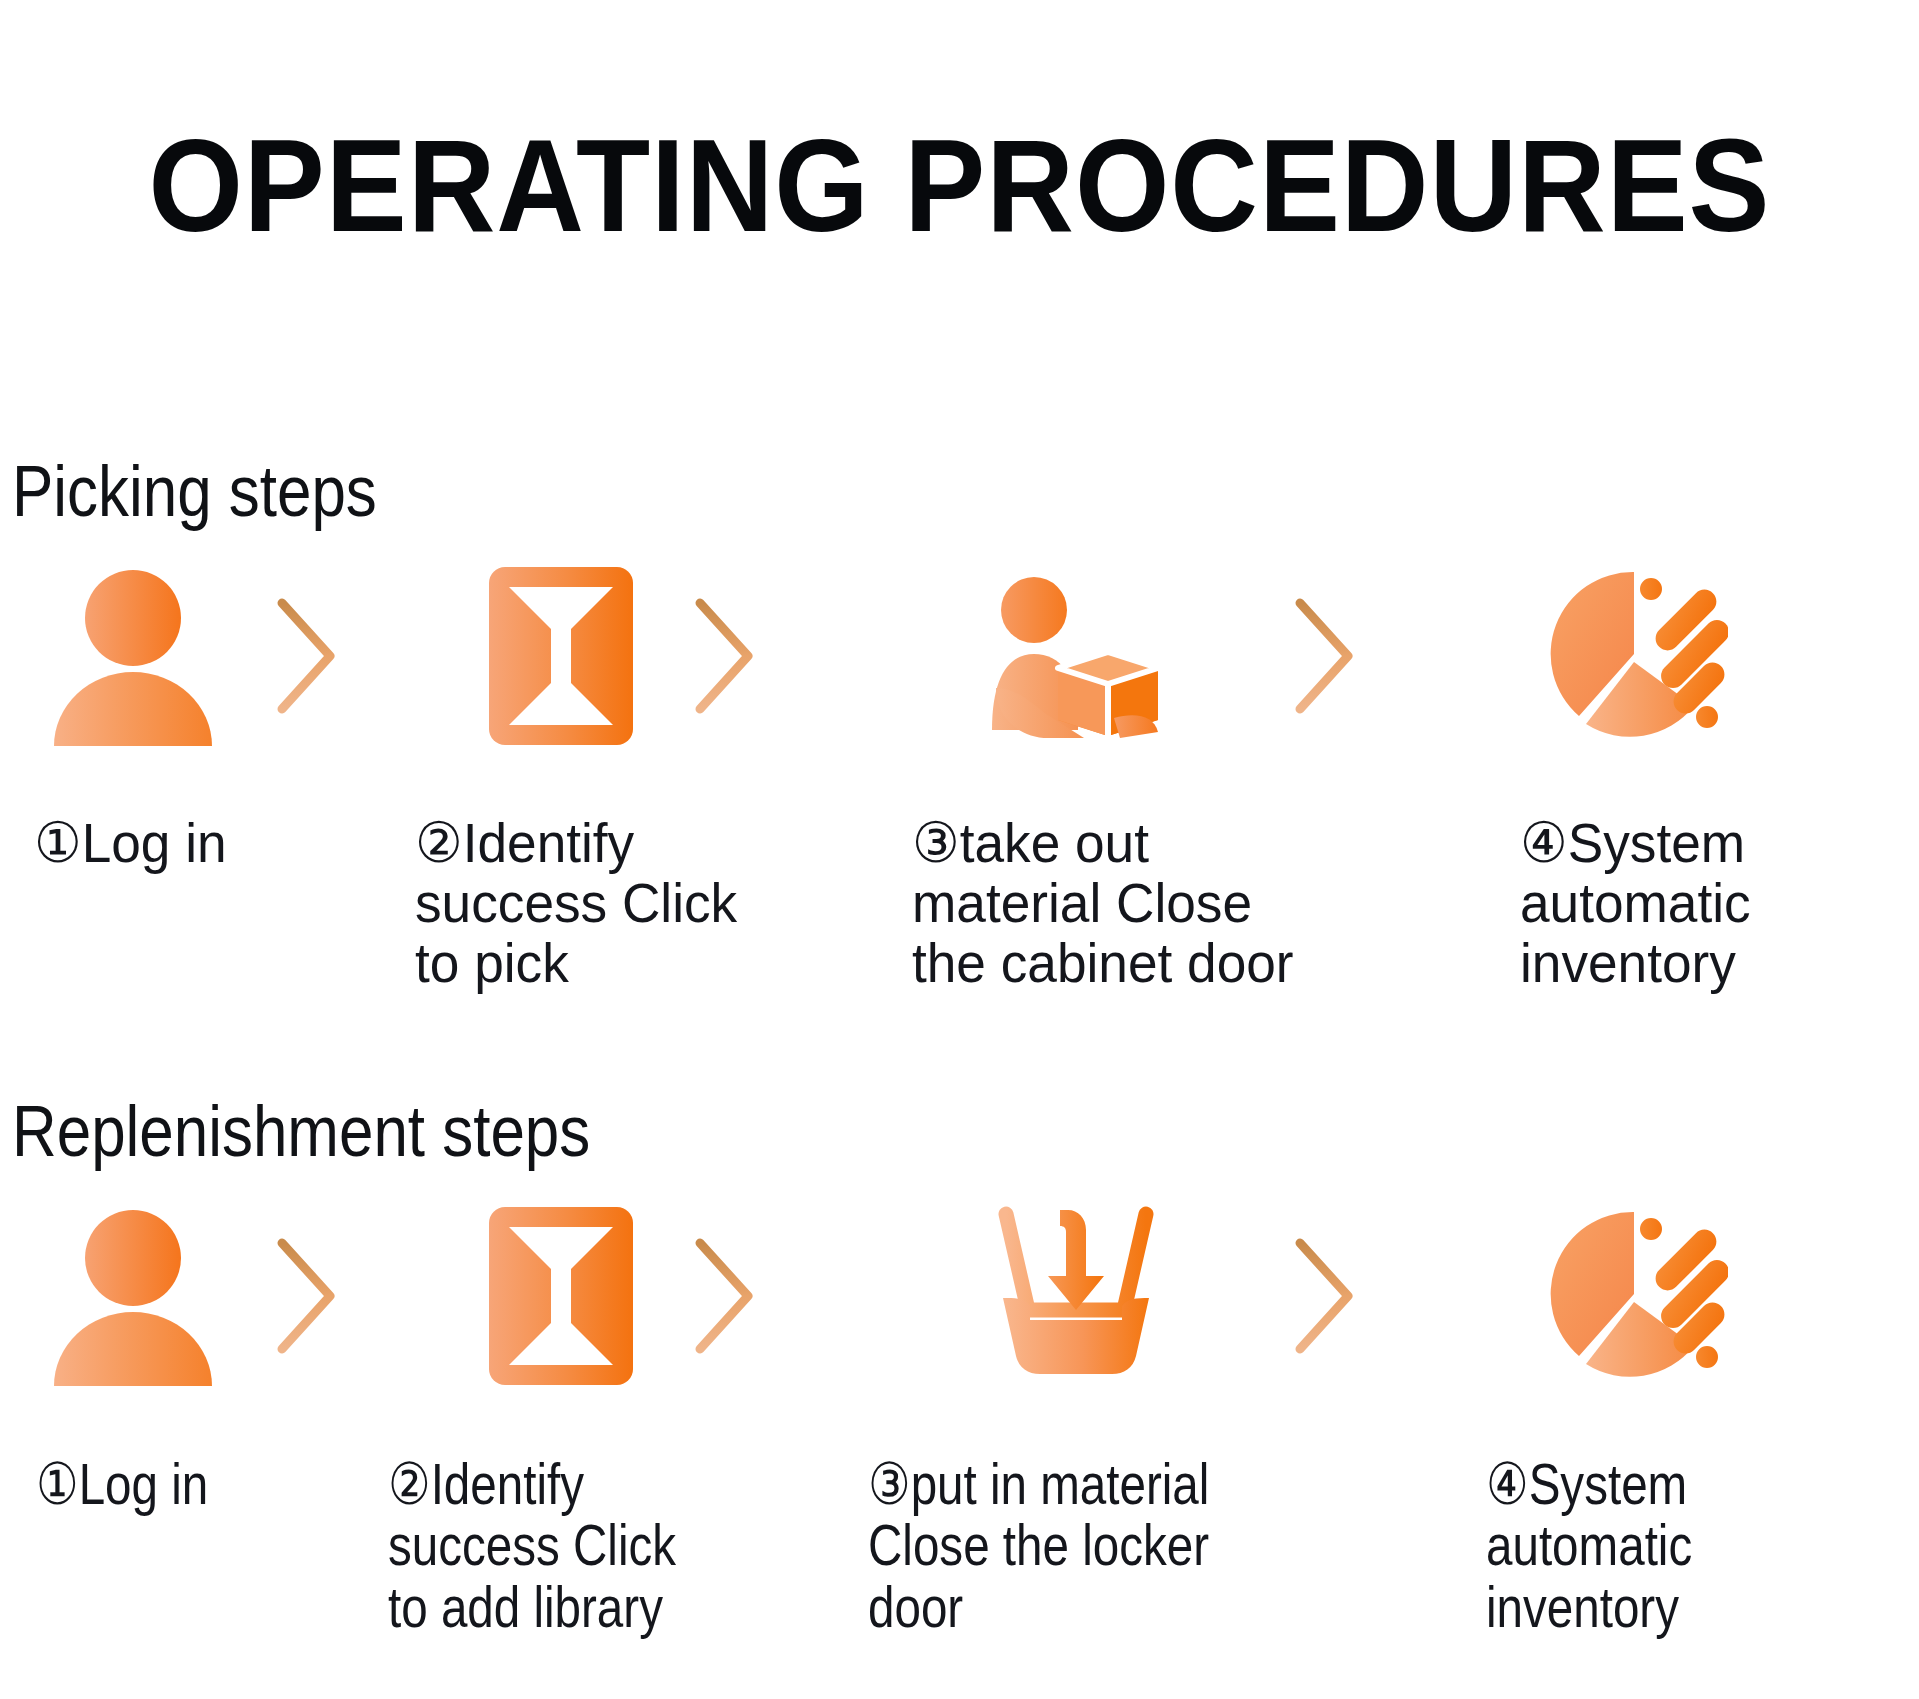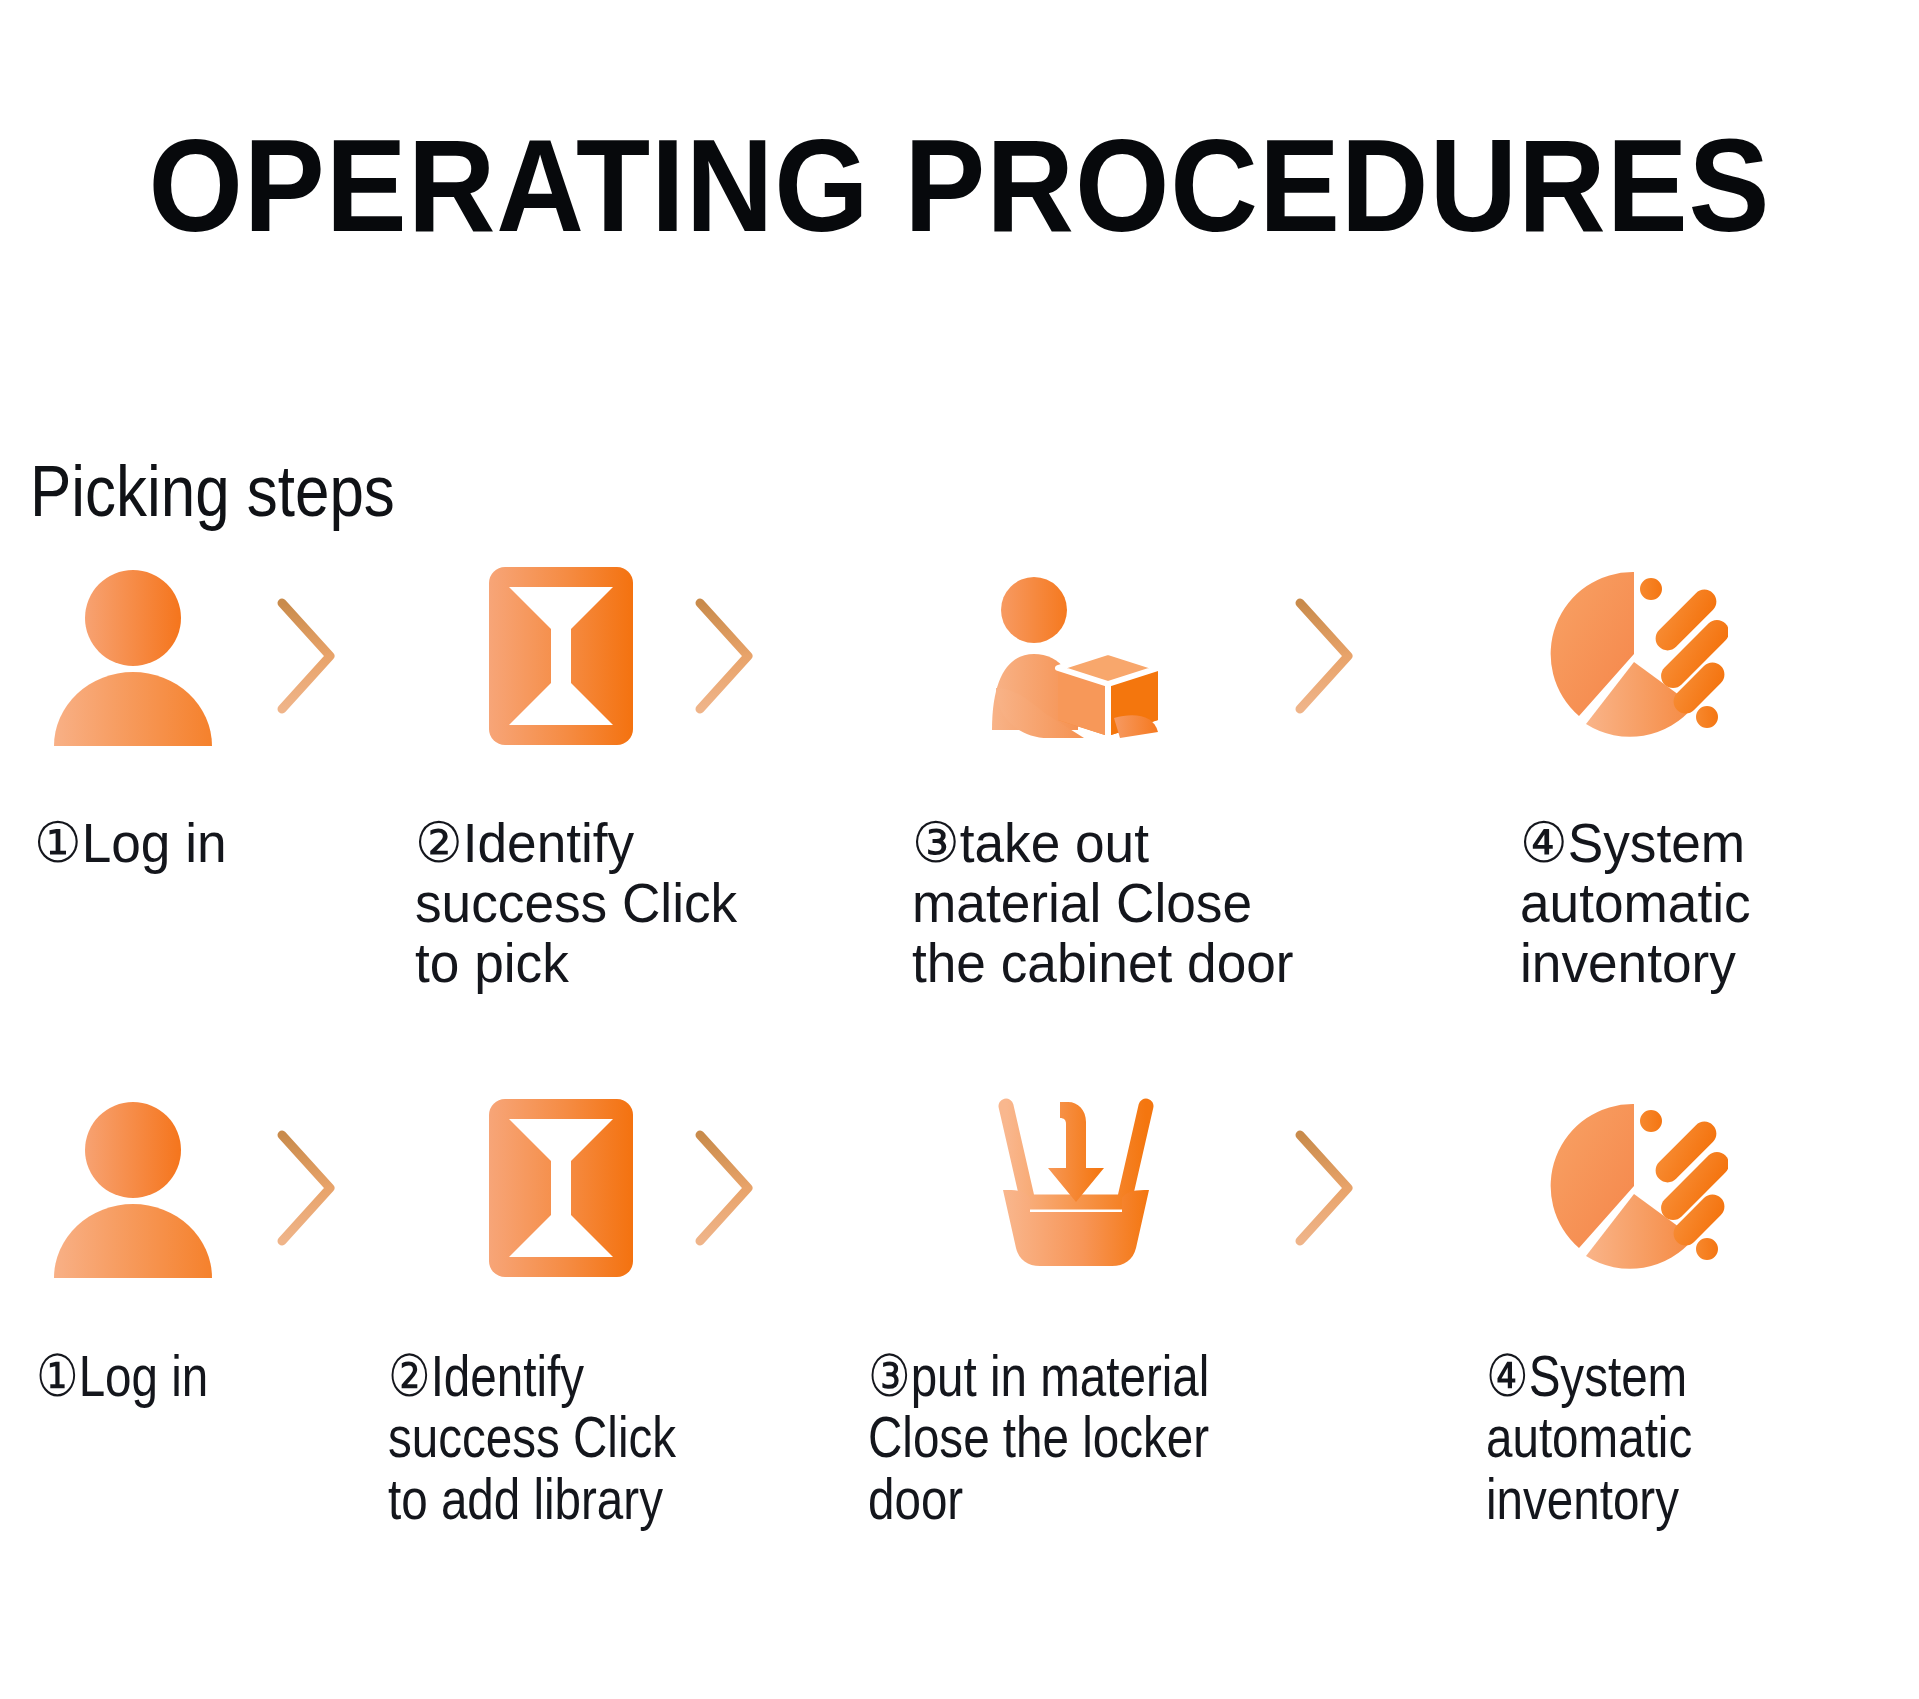--- a/index.html
+++ b/index.html
@@ -44,21 +44,21 @@
   }
 
   .section {
     position: absolute;
     left: 0;
     width: 1919px;
   }
   #section-picking { top: 455px; }
   #section-replenishment { top: 1095px; }
 
-  .heading-row { padding-left: 30px; height: 108px; }
+  .heading-row { padding-left: 12px; height: 108px; }
 
   
   .steps-row {
     position: relative;
     height: 250px;
     width: 1919px;
   }
 
   .step {
     position: absolute;
@@ -255,20 +255,23 @@
 material Close
 the cabinet door</div>
     <div class="step-label" style="left:1520px;width:400px;">④System
 automatic
 inventory</div>
   </div>
 </div>
 
 <div class="section" id="section-replenishment">
 
+  <div class="heading-row">
+    <div class="section-heading">Replenishment steps</div>
+  </div>
 
   <div class="steps-row">
 
     <div class="step" style="left:48px;">
       <div class="step-icon">
         <svg width="170" height="180" viewBox="0 0 170 180">
           <circle cx="85" cy="52" r="48" fill="url(#gA1)"></circle>
           <path d="M6 180 A79 74 0 0 1 164 180 Z" fill="url(#gA2)"></path>
         </svg>
       </div>

